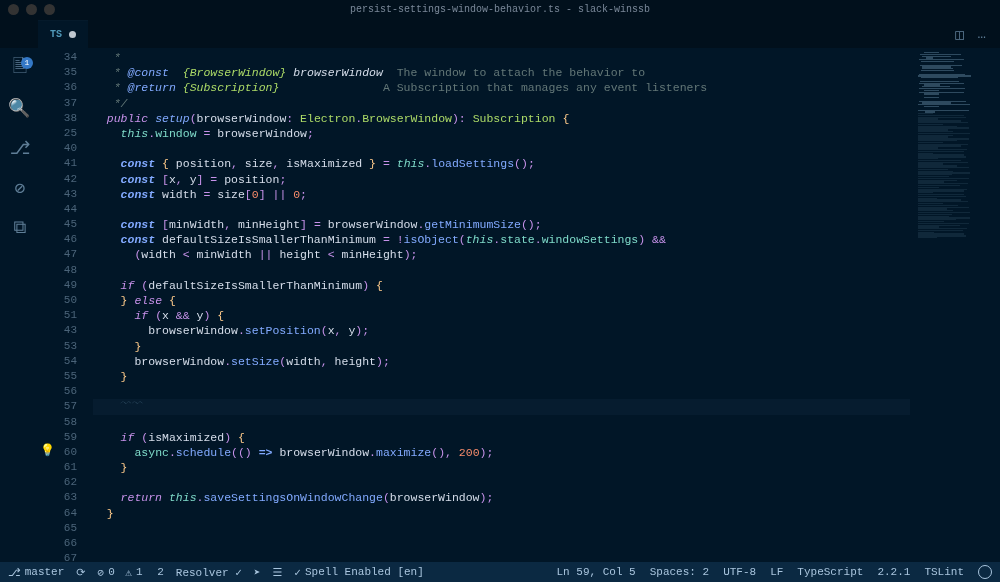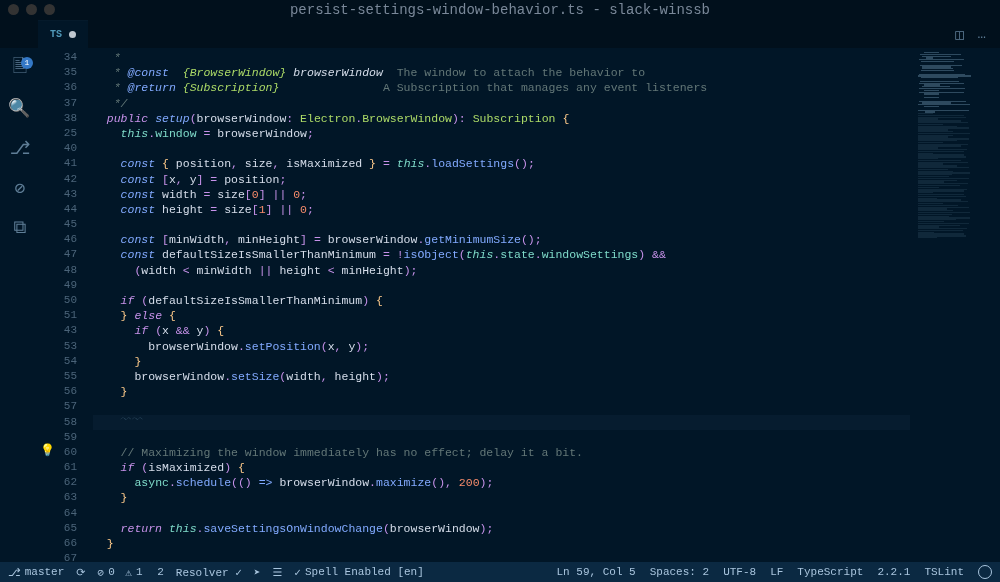--- a/index.html
+++ b/index.html
@@ -8,21 +8,21 @@
     font-family: Menlo, Monaco, "Courier New", monospace;
     font-size: 12px;
     background: #011627;
     overflow: hidden;
     color: #d6deeb;
   }
   
   .traffic { position: absolute; top: 4px; left: 8px; display: flex; gap: 7px; z-index: 20; }
   .traffic span { width: 11px; height: 11px; border-radius: 50%; background: #333; }
   
-  .titlebar { height: 20px; line-height: 20px; text-align: center; color: #7a8899; font-size: 14px; background: #01101c; }
+  .titlebar { height: 20px; line-height: 20px; text-align: center; color: #7a8899; font-size: 10px; background: #01101c; }
   
   .tabrow { height: 28px; background: #01101c; display: flex; align-items: stretch; padding-left: 38px; }
   .tab { display: flex; align-items: center; gap: 7px; padding: 0 12px; background: #011627; border-top: 1px solid rgba(255,255,255,0.02); color: #c0c8d0; font-size: 12px; }
   .tab .ts-badge { color: #519aba; font-size: 10px; font-weight: bold; }
   .tab .dot { width: 7px; height: 7px; border-radius: 50%; background: #c0c8d0; }
   .tab-actions { margin-left: auto; display: flex; gap: 14px; padding-right: 14px; align-items: center; color: #5f7e97; font-size: 14px; }
   
   .frame { display: flex; height: 514px; }
   .activity { width: 40px; background: #011627; display: flex; flex-direction: column; align-items: center; padding-top: 8px; gap: 16px; color: #5f7e97; }
   .activity .it { width: 24px; height: 24px; display: flex; align-items: center; justify-content: center; font-size: 18px; cursor: pointer; }
@@ -35,21 +35,21 @@
   .bulb { position: absolute; left: 0px; top: 395px; color: #d8b13a; font-size: 12px; z-index: 5;}
   .cursor-line { background: rgba(120,160,200,0.05); }
   .carets { color: #3a5a70; }
   
   .c-comment { color: #637777; }
   .c-jsdoc   { color: #637777; font-style: italic; }
   .c-tag     { color: #82aaff; font-style: italic; }
   .c-tagtype { color: #addb67; font-style: italic; }
   .c-param   { color: #d6deeb; font-style: italic; }
   .c-kw      { color: #c792ea; font-style: italic; }
-  .c-kw2     { color: #82aaff; font-style: italic; }
+  .c-kw2     { color: #82aaff; font-style: italic; font-weight: bold; }
   .c-type    { color: #addb67; }
   .c-ns      { color: #addb67; }
   .c-func    { color: #82aaff; font-style: italic; }
   .c-method  { color: #82aaff; }
   .c-prop    { color: #7fdbca; }
   .c-this    { color: #7fdbca; font-style: italic; }
   .c-num     { color: #f78c6c; }
   .c-punct   { color: #c792ea; }
   .c-brace   { color: #ffcb8b; }
   .c-op      { color: #c792ea; }
@@ -136,37 +136,35 @@
         <div class="line"><span class="c-jsdoc">   *</span></div>
         <div class="line"><span class="c-jsdoc">   * </span><span class="c-tag">@const</span><span class="c-jsdoc">  </span><span class="c-tagtype">{BrowserWindow}</span><span class="c-jsdoc"> </span><span class="c-param">browserWindow</span><span class="c-jsdoc">  </span><span class="c-comment">The window to attach the behavior to</span></div>
         <div class="line"><span class="c-jsdoc">   * </span><span class="c-tag">@return</span><span class="c-jsdoc"> </span><span class="c-tagtype">{Subscription}</span><span class="c-jsdoc">               </span><span class="c-comment">A Subscription that manages any event listeners</span></div>
         <div class="line"><span class="c-jsdoc">   */</span></div>
         <div class="line"><span class="c-ident">  </span><span class="c-kw">public</span><span class="c-ident"> </span><span class="c-func">setup</span><span class="c-punct">(</span><span class="c-ident">browserWindow</span><span class="c-op">:</span><span class="c-ident"> </span><span class="c-ns">Electron</span><span class="c-punct">.</span><span class="c-type">BrowserWindow</span><span class="c-punct">)</span><span class="c-op">:</span><span class="c-ident"> </span><span class="c-type">Subscription</span><span class="c-ident"> </span><span class="c-brace">{</span></div>
         <div class="line"><span class="c-ident">    </span><span class="c-this">this</span><span class="c-punct">.</span><span class="c-prop">window</span><span class="c-op"> = </span><span class="c-ident">browserWindow</span><span class="c-punct">;</span></div>
         <div class="line"><span class="c-ident"></span></div>
         <div class="line"><span class="c-ident">    </span><span class="c-kw2">const</span><span class="c-ident"> </span><span class="c-brace">{</span><span class="c-ident"> position</span><span class="c-punct">,</span><span class="c-ident"> size</span><span class="c-punct">,</span><span class="c-ident"> isMaximized </span><span class="c-brace">}</span><span class="c-op"> = </span><span class="c-this">this</span><span class="c-punct">.</span><span class="c-method">loadSettings</span><span class="c-punct">();</span></div>
         <div class="line"><span class="c-ident">    </span><span class="c-kw2">const</span><span class="c-ident"> </span><span class="c-punct">[</span><span class="c-ident">x</span><span class="c-punct">,</span><span class="c-ident"> y</span><span class="c-punct">]</span><span class="c-op"> = </span><span class="c-ident">position</span><span class="c-punct">;</span></div>
         <div class="line"><span class="c-ident">    </span><span class="c-kw2">const</span><span class="c-ident"> width </span><span class="c-op">=</span><span class="c-ident"> size</span><span class="c-punct">[</span><span class="c-num">0</span><span class="c-punct">]</span><span class="c-op"> || </span><span class="c-num">0</span><span class="c-punct">;</span></div>
-        <div class="line"><span class="c-ident">    </span><span class="c-kw2">const</span><span class="c-ident"> height </span><span class="c-op">=</span><span class="c-ident"> size</span><span class="c-punct">[</span><span class="c-num">1</span><span class="c-punct">]</span><span class="c-op"> || </span><span class="c-num">0</span><span class="c-punct">;</span></div>
         <div class="line"><span class="c-ident"></span></div>
         <div class="line"><span class="c-ident">    </span><span class="c-kw2">const</span><span class="c-ident"> </span><span class="c-punct">[</span><span class="c-ident">minWidth</span><span class="c-punct">,</span><span class="c-ident"> minHeight</span><span class="c-punct">]</span><span class="c-op"> = </span><span class="c-ident">browserWindow</span><span class="c-punct">.</span><span class="c-method">getMinimumSize</span><span class="c-punct">();</span></div>
         <div class="line"><span class="c-ident">    </span><span class="c-kw2">const</span><span class="c-ident"> defaultSizeIsSmallerThanMinimum </span><span class="c-op">= !</span><span class="c-method">isObject</span><span class="c-punct">(</span><span class="c-this">this</span><span class="c-punct">.</span><span class="c-prop">state</span><span class="c-punct">.</span><span class="c-prop">windowSettings</span><span class="c-punct">)</span><span class="c-op"> &amp;&amp;</span></div>
         <div class="line"><span class="c-ident">      </span><span class="c-punct">(</span><span class="c-ident">width </span><span class="c-op">&lt;</span><span class="c-ident"> minWidth </span><span class="c-op">||</span><span class="c-ident"> height </span><span class="c-op">&lt;</span><span class="c-ident"> minHeight</span><span class="c-punct">);</span></div>
         <div class="line"><span class="c-ident"></span></div>
         <div class="line"><span class="c-ident">    </span><span class="c-kw">if</span><span class="c-ident"> </span><span class="c-punct">(</span><span class="c-ident">defaultSizeIsSmallerThanMinimum</span><span class="c-punct">)</span><span class="c-ident"> </span><span class="c-brace">{</span></div>
         <div class="line"><span class="c-ident">    </span><span class="c-brace">}</span><span class="c-ident"> </span><span class="c-kw">else</span><span class="c-ident"> </span><span class="c-brace">{</span></div>
         <div class="line"><span class="c-ident">      </span><span class="c-kw">if</span><span class="c-ident"> </span><span class="c-punct">(</span><span class="c-ident">x </span><span class="c-op">&amp;&amp;</span><span class="c-ident"> y</span><span class="c-punct">)</span><span class="c-ident"> </span><span class="c-brace">{</span></div>
         <div class="line"><span class="c-ident">        browserWindow</span><span class="c-punct">.</span><span class="c-method">setPosition</span><span class="c-punct">(</span><span class="c-ident">x</span><span class="c-punct">,</span><span class="c-ident"> y</span><span class="c-punct">);</span></div>
         <div class="line"><span class="c-ident">      </span><span class="c-brace">}</span></div>
         <div class="line"><span class="c-ident">      browserWindow</span><span class="c-punct">.</span><span class="c-method">setSize</span><span class="c-punct">(</span><span class="c-ident">width</span><span class="c-punct">,</span><span class="c-ident"> height</span><span class="c-punct">);</span></div>
         <div class="line"><span class="c-ident">    </span><span class="c-brace">}</span></div>
         <div class="line"><span class="c-ident"></span></div>
         <div class="line cursor-line"><span class="carets">    ﹋﹋</span></div>
         <div class="line"><span class="c-ident"></span></div>
-        <div class="line"><span class="c-ident">    </span><span class="c-comment">// Maximizing the window immediately has no effect; delay it a bit.</span></div>
         <div class="line"><span class="c-ident">    </span><span class="c-kw">if</span><span class="c-ident"> </span><span class="c-punct">(</span><span class="c-ident">isMaximized</span><span class="c-punct">)</span><span class="c-ident"> </span><span class="c-brace">{</span></div>
         <div class="line"><span class="c-ident">      </span><span class="c-prop">async</span><span class="c-punct">.</span><span class="c-method">schedule</span><span class="c-punct">(()</span><span class="c-kw2"> =&gt; </span><span class="c-ident">browserWindow</span><span class="c-punct">.</span><span class="c-method">maximize</span><span class="c-punct">(), </span><span class="c-num">200</span><span class="c-punct">);</span></div>
         <div class="line"><span class="c-ident">    </span><span class="c-brace">}</span></div>
         <div class="line"><span class="c-ident"></span></div>
         <div class="line"><span class="c-ident">    </span><span class="c-kw">return</span><span class="c-ident"> </span><span class="c-this">this</span><span class="c-punct">.</span><span class="c-method">saveSettingsOnWindowChange</span><span class="c-punct">(</span><span class="c-ident">browserWindow</span><span class="c-punct">);</span></div>
         <div class="line"><span class="c-ident">  </span><span class="c-brace">}</span></div>
       </div>
     <div class="minimap" id="minimap">
         <div class="mm" style="width: 20%; margin-left: 6.25px;"></div>
         <div class="mm" style="width: 55%; margin-left: 1.875px;"></div>

